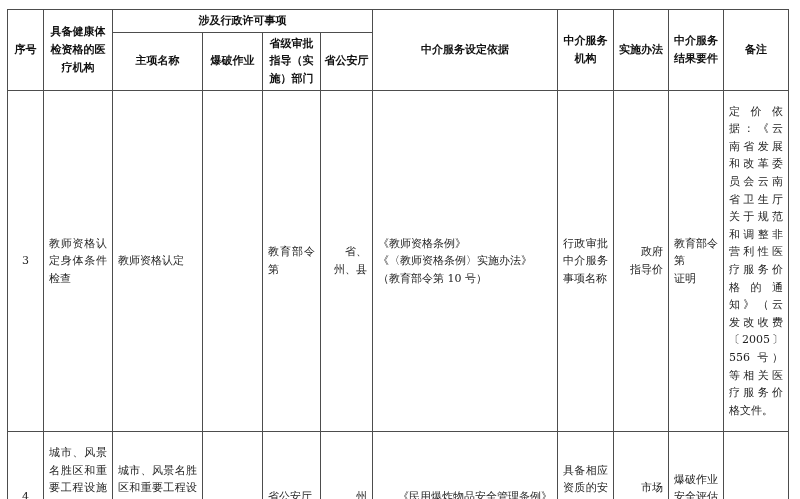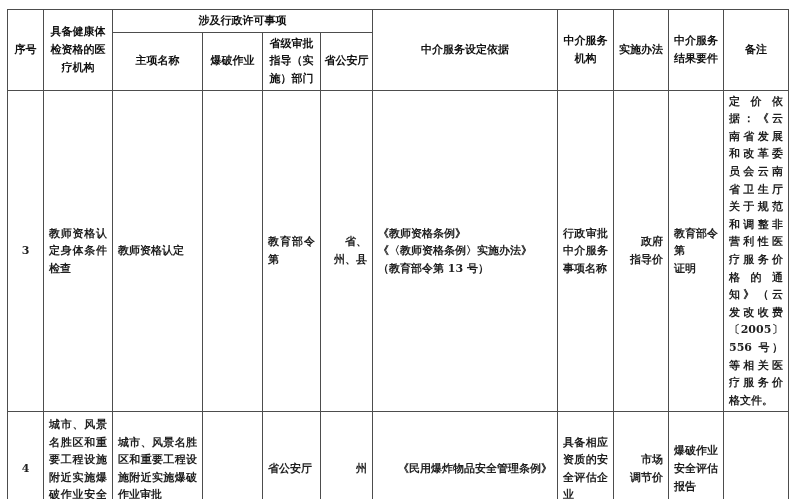--- a/index.html
+++ b/index.html
@@ -15,24 +15,23 @@
     position:absolute; left:7px; top:9px;
     width:781px;
     border-collapse:collapse;
     table-layout:fixed;
   }
   .gov-table th, .gov-table td {
     border:1px solid #4d4d4d;
     font-size:11px;
     line-height:1.6;
     vertical-align:middle;
-    padding:2px 5px;
+    padding:12px 5px;
     overflow:hidden;
     word-break:break-all;
-    font-weight:bold;
   }
   .gov-table th {
     font-family:Liberation Sans, sans-serif;
     font-weight:bold;
     text-align:center;
     padding:2px 3px;
     color:#111;
   }
   .ta-c  { text-align:right; }
   .ta-l  { text-align:left; }
@@ -79,21 +78,21 @@
     </tr>
 
     <tr style="height:297px">
       <td class="serial">3</td>
       <td class="ta-j">教师资格认定身体条件检查</td>
       <td class="ta-j">教师资格认定</td>
       <td class="ta-c"></td>
       <td class="ta-j">教育部令第</td>
       <td class="ta-c">省、州、县</td>
       <td class="ta-l pre">《教师资格条例》
-《〈教师资格条例〉实施办法》（教育部令第 13 号）</td>
+《〈教师资格条例〉实施办法》（教育部令第 10 号）</td>
       <td class="ta-j">行政审批中介服务事项名称</td>
       <td class="ta-c pre">政府
 指导价</td>
       <td class="ta-l pre">教育部令第
 证明</td>
       <td class="ta-j">定价依据：《云南省发展和改革委员会云南省卫生厅关于规范和调整非营利性医疗服务价格的通知》（云发改收费〔2005〕556 号）等相关医疗服务价格文件。</td>
     </tr>
 
     <tr style="height:114px">
       <td class="serial">4</td>

